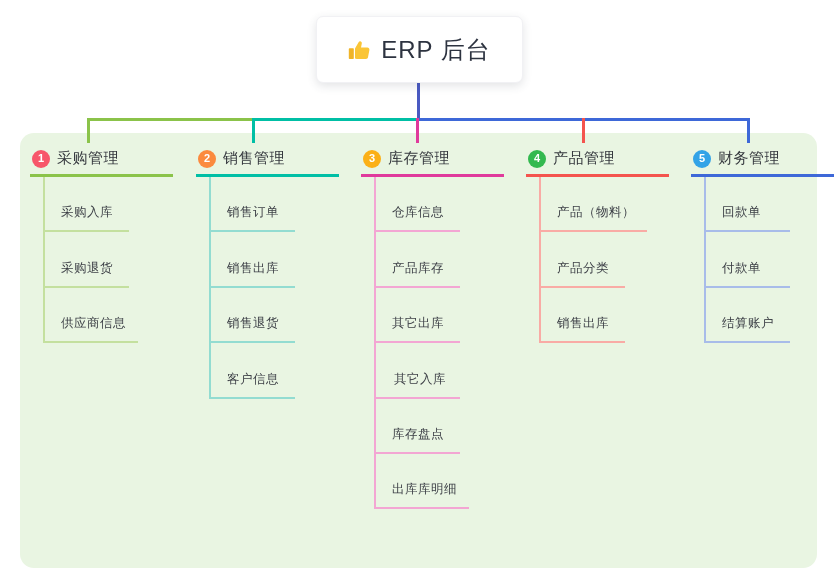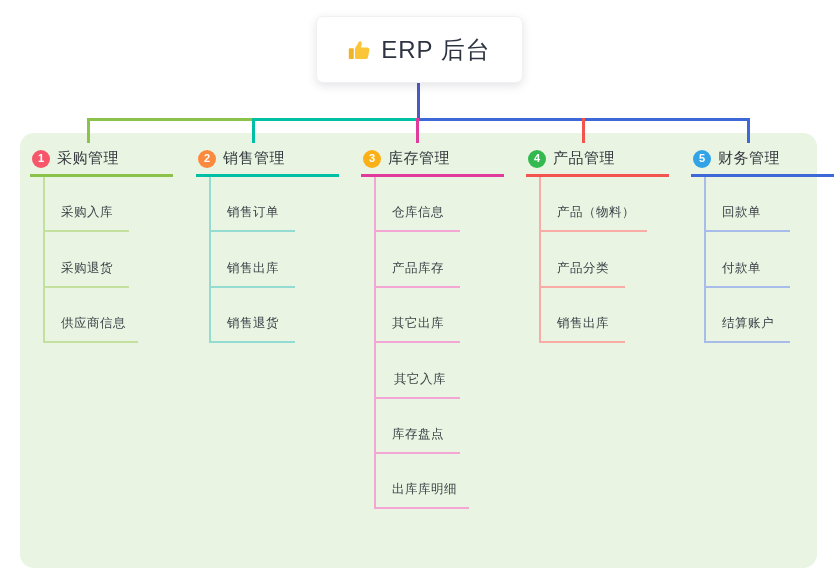--- a/index.html
+++ b/index.html
@@ -97,20 +97,23 @@
   </div>
 
   <div class="child" style="border-bottom: 2px solid rgb(147, 220, 209);">
     <span class="child-label">销售出库</span>
   </div>
 
   <div class="child" style="border-bottom: 2px solid rgb(147, 220, 209); align-items: flex-end;">
     <span class="child-label">销售退货</span>
   </div>
 
+  <div class="child" style="border-bottom: 2px solid rgb(147, 220, 209);">
+    <span class="child-label">客户信息</span>
+  </div>
 </div>
   </div>
 
   <div class="branch" style="left: 361px;">
     <div class="branch-header" style="border-bottom: 3px solid rgb(224, 58, 156);">
       <span class="badge" style="background: rgb(251, 176, 23);">
         <span class="badge-num">3</span>
       </span>
       <span class="branch-label">库存管理</span>
     </div>

